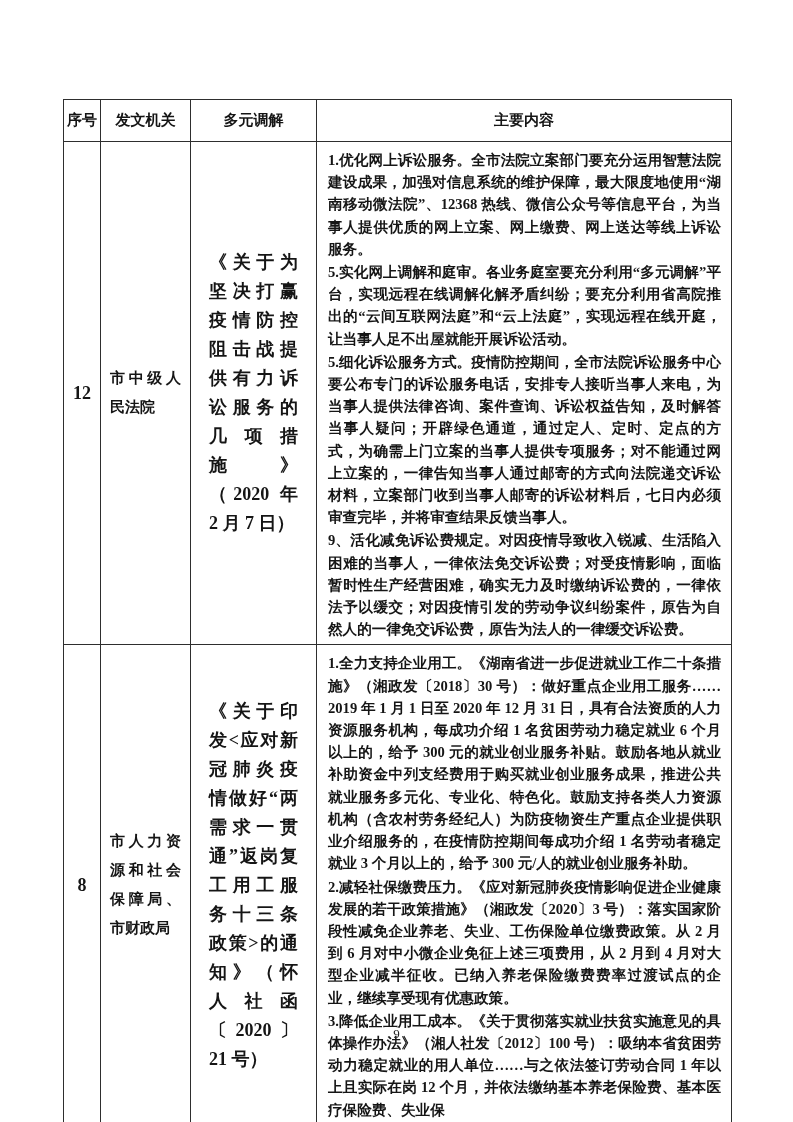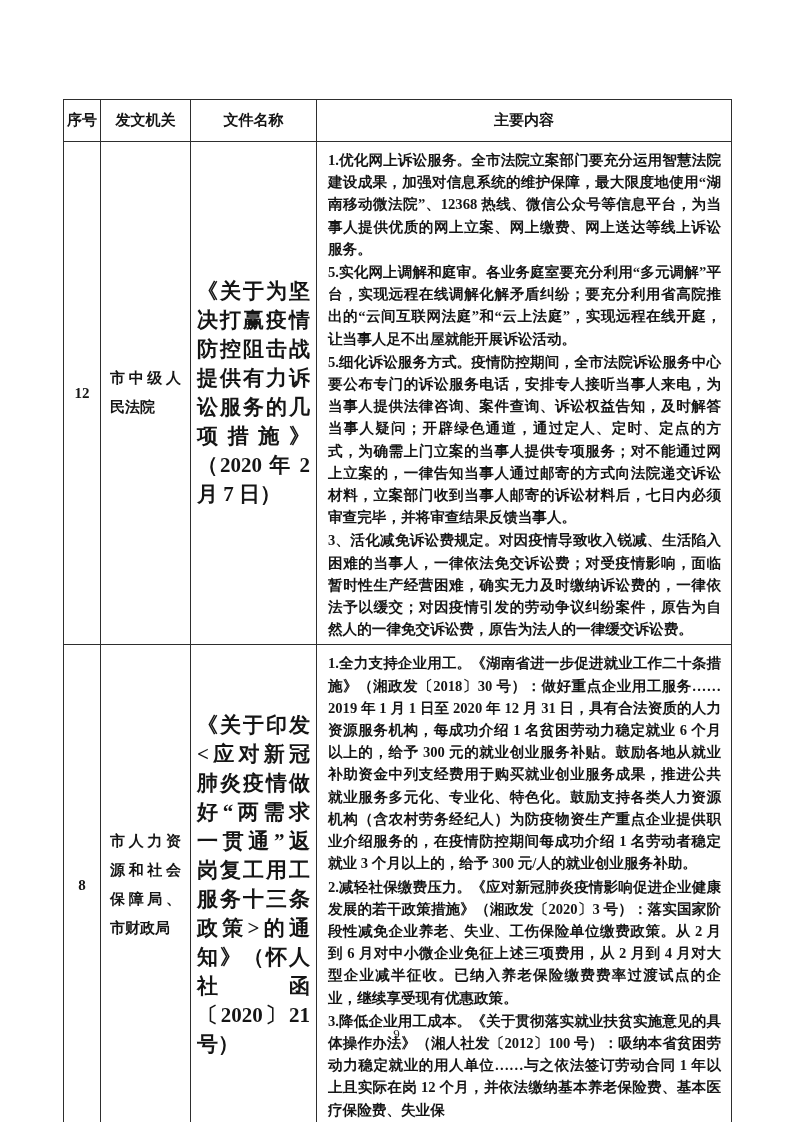--- a/index.html
+++ b/index.html
@@ -34,37 +34,37 @@
     text-align: center;
     vertical-align: middle;
     height: 42px;
     padding: 2px 3px;
     line-height: 19px;
   }
   .cell-no {
     width: 37px;
     text-align: center;
     vertical-align: middle;
-    font-size: 15px;
+    font-size: 18px;
     padding: 0 2px;
   }
   .cell-agency {
     width: 90px;
     vertical-align: middle;
     font-size: 15px;
     line-height: 29px;
     padding: 4px 9px;
     text-align: justify;
   }
   .cell-doc {
     width: 126px;
     vertical-align: middle;
-    font-size: 21px;
+    font-size: 18px;
     line-height: 29px;
-    padding: 4px 6px;
+    padding: 4px 18px;
     text-align: justify;
   }
   .cell-content {
     width: 415px;
     vertical-align: top;
     font-size: 14.6px;
     line-height: 22.2px;
     padding: 6px 9px 3px 10px;
   }
   .cell-content p {
@@ -93,34 +93,34 @@
     <colgroup>
       <col style="width:37px">
         <col style="width:90px">
         <col style="width:126px">
         <col style="width:415px">
     </colgroup>
     <thead>
       <tr>
         <th>序号</th>
         <th>发文机关</th>
-        <th>文件名称</th>
+        <th>多元调解</th>
         <th>主要内容</th>
       </tr>
     </thead>
     <tbody>
       <tr class="row-12">
         <td class="cell-no">12</td>
         <td class="cell-agency">市中级人民法院</td>
         <td class="cell-doc">《关于为坚决打赢疫情防控阻击战提供有力诉讼服务的几项措施》（2020 年 2 月 7 日）</td>
         <td class="cell-content">
           <p>1.优化网上诉讼服务。全市法院立案部门要充分运用智慧法院建设成果，加强对信息系统的维护保障，最大限度地使用“湖南移动微法院”、12368 热线、微信公众号等信息平台，为当事人提供优质的网上立案、网上缴费、网上送达等线上诉讼服务。</p>
           <p>5.实化网上调解和庭审。各业务庭室要充分利用“多元调解”平台，实现远程在线调解化解矛盾纠纷；要充分利用省高院推出的“云间互联网法庭”和“云上法庭”，实现远程在线开庭，让当事人足不出屋就能开展诉讼活动。</p>
           <p>5.细化诉讼服务方式。疫情防控期间，全市法院诉讼服务中心要公布专门的诉讼服务电话，安排专人接听当事人来电，为当事人提供法律咨询、案件查询、诉讼权益告知，及时解答当事人疑问；开辟绿色通道，通过定人、定时、定点的方式，为确需上门立案的当事人提供专项服务；对不能通过网上立案的，一律告知当事人通过邮寄的方式向法院递交诉讼材料，立案部门收到当事人邮寄的诉讼材料后，七日内必须审查完毕，并将审查结果反馈当事人。</p>
-          <p>3、活化减免诉讼费规定。对因疫情导致收入锐减、生活陷入困难的当事人，一律依法免交诉讼费；对受疫情影响，面临暂时性生产经营困难，确实无力及时缴纳诉讼费的，一律依法予以缓交；对因疫情引发的劳动争议纠纷案件，原告为自然人的一律免交诉讼费，原告为法人的一律缓交诉讼费。</p>
+          <p>9、活化减免诉讼费规定。对因疫情导致收入锐减、生活陷入困难的当事人，一律依法免交诉讼费；对受疫情影响，面临暂时性生产经营困难，确实无力及时缴纳诉讼费的，一律依法予以缓交；对因疫情引发的劳动争议纠纷案件，原告为自然人的一律免交诉讼费，原告为法人的一律缓交诉讼费。</p>
         </td>
       </tr>
       <tr class="row-13">
         <td class="cell-no">8</td>
         <td class="cell-agency">市人力资源和社会保障局、市财政局</td>
         <td class="cell-doc">《关于印发&lt;应对新冠肺炎疫情做好“两需求一贯通”返岗复工用工服务十三条政策&gt;的通知》（怀人社函〔2020〕21 号）</td>
         <td class="cell-content">
           <p>1.全力支持企业用工。《湖南省进一步促进就业工作二十条措施》（湘政发〔2018〕30 号）：做好重点企业用工服务……2019 年 1 月 1 日至 2020 年 12 月 31 日，具有合法资质的人力资源服务机构，每成功介绍 1 名贫困劳动力稳定就业 6 个月以上的，给予 300 元的就业创业服务补贴。鼓励各地从就业补助资金中列支经费用于购买就业创业服务成果，推进公共就业服务多元化、专业化、特色化。鼓励支持各类人力资源机构（含农村劳务经纪人）为防疫物资生产重点企业提供职业介绍服务的，在疫情防控期间每成功介绍 1 名劳动者稳定就业 3 个月以上的，给予 300 元/人的就业创业服务补助。</p>
           <p>2.减轻社保缴费压力。《应对新冠肺炎疫情影响促进企业健康发展的若干政策措施》（湘政发〔2020〕3 号）：落实国家阶段性减免企业养老、失业、工伤保险单位缴费政策。从 2 月到 6 月对中小微企业免征上述三项费用，从 2 月到 4 月对大型企业减半征收。已纳入养老保险缴费费率过渡试点的企业，继续享受现有优惠政策。</p>
           <p>3.降低企业用工成本。《关于贯彻落实就业扶贫实施意见的具体操作办法》（湘人社发〔2012〕100 号）：吸纳本省贫困劳动力稳定就业的用人单位……与之依法签订劳动合同 1 年以上且实际在岗 12 个月，并依法缴纳基本养老保险费、基本医疗保险费、失业保</p>

